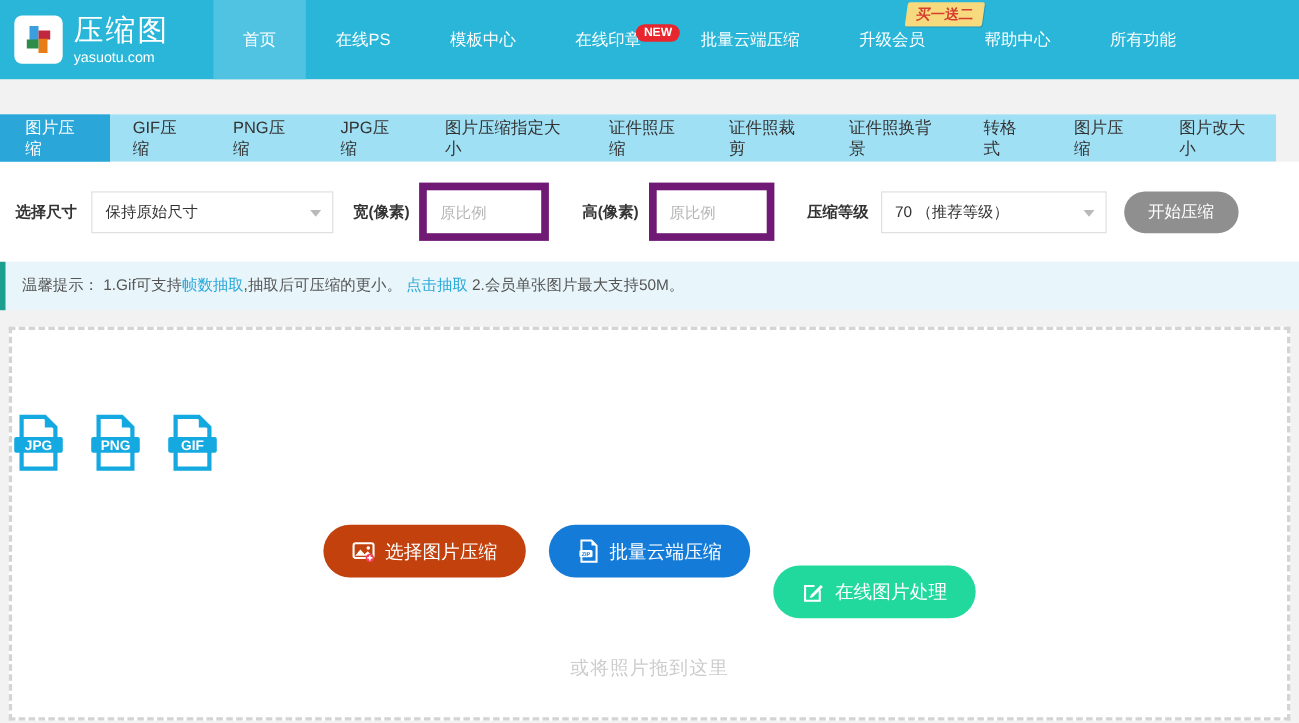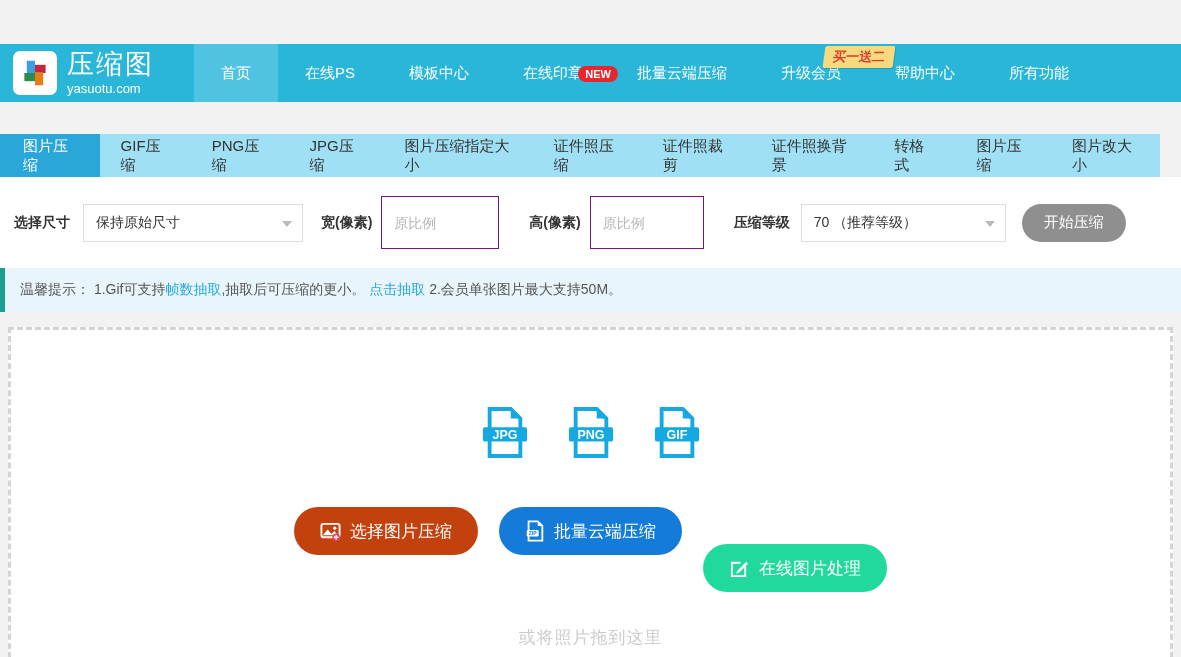--- a/index.html
+++ b/index.html
@@ -1,20 +1,20 @@
 <!DOCTYPE html>
 <html><head>
 <meta charset="utf-8">
 <style>
   * { margin:0; padding:0; box-sizing:border-box; }
   html,body { width:1181px; height:657px; overflow:hidden;
     font-family:"Liberation Sans","DejaVu Sans",sans-serif; background:#f2f2f2; }
 
   
-  .header { height:58px; background:#29b6d8; display:flex; align-items:stretch;margin-top:44px; }
+  .header { height:72px; background:#29b6d8; display:flex; align-items:stretch; }
   .logo { display:flex; align-items:center; gap:10px; padding:0 18px 0 13px; }
   .logo-badge { width:44px; height:44px; background:#fff; border-radius:7px; display:flex; align-items:center; justify-content:center; }
   .logo-text-wrap { color:#fff; line-height:1; }
   .logo-title { font-size:27px; letter-spacing:2px; }
   .logo-domain { font-size:13px; margin-top:4px; }
   .nav { display:flex; align-items:stretch; margin-left:22px; }
   .nav-item { position:relative; display:flex; align-items:center; padding:0 27px; color:#fff; font-size:15px; cursor:pointer; }
   .nav-item.active { background:#50c3e2; }
   .badge-new { position:absolute; top:22px; right:-8px; background:#e8262d; color:#fff; font-size:11px; font-weight:bold; padding:2px 7px; border-radius:9px; }
   .badge-promo { position:absolute; top:2px; right:-26px; background:#f8da7e; color:#d43f31; font-size:13px; font-weight:bold; padding:2px 9px; border-radius:2px; transform:skewX(-8deg); box-shadow:1px 1px 0 rgba(0,0,0,.15); }
@@ -22,31 +22,31 @@
   
   .tabbar { margin-top:32px; height:43px; width:1160px; background:#a0e0f4; display:flex; align-items:stretch; }
   .tab { display:flex; align-items:center; padding:0 21px; font-size:15px; color:#333; cursor:pointer; }
   .tab.active { background:#2aa7d8; color:#fff; padding:0 23px; }
 
   
   .formbar { background:#fff; height:91px; display:flex; align-items:center; padding:0 14px; }
   .form-label { font-size:14px; font-weight:bold; color:#333; white-space:nowrap; }
   .selectbox { position:relative; height:38px; border:1px solid #ddd; background:#fff; display:flex; align-items:center; padding:0 26px 0 12px; font-size:14px; color:#333; cursor:pointer; }
   .selectbox .caret { position:absolute; right:10px; top:16px; width:0; height:0; border-left:5px solid transparent; border-right:5px solid transparent; border-top:6px solid #b9b9b9; }
-  .textinput { height:53px; border:1px solid #701a75; padding:16px 12px; font-size:14px; color:#333; outline:none; font-family:inherit; }
+  .textinput { height:53px; border:7px solid #701a75; padding:16px 12px; font-size:14px; color:#333; outline:none; font-family:inherit; }
   .textinput::placeholder { color:#b5b5b5; }
   .btn-start { height:38px; padding:0 22px; margin-left:16px; border:none; border-radius:19px; background:#8f8f8f; color:#fff; font-size:15px; cursor:pointer; font-family:inherit; }
 
   
   .tipbar { background:#e8f6fb; border-left:5px solid #1d9f90; height:44px; display:flex; align-items:center; padding-left:15px; font-size:14px; color:#555; }
   .tipbar a { color:#2aa8da; text-decoration:none; cursor:pointer; }
 
   
   .dropzone { margin:15px 8px 0 8px; height:358px; background:#fff; border:3px dashed #d4d4d4; text-align:center; }
-  .filetypes { margin-top:76px; display:flex; justify-content:center; gap:38px; }
+  .filetypes { margin-top:76px; display:flex; gap:22px; }
   .action-row { margin-top:48px; display:flex; justify-content:center; gap:21px; }
   .pill-btn { height:48px; min-width:180px; border:none; border-radius:24px; color:#fff; font-size:17px; display:flex; align-items:center; justify-content:center; gap:9px; padding:0 26px; cursor:pointer; font-family:inherit; }
   .drag-hint { margin-top:34px; font-size:17px; color:#ccc; letter-spacing:1px; }
 </style>
 </head>
 <body>
 
 <div class="header">
   <div class="logo">
     <div class="logo-badge">

